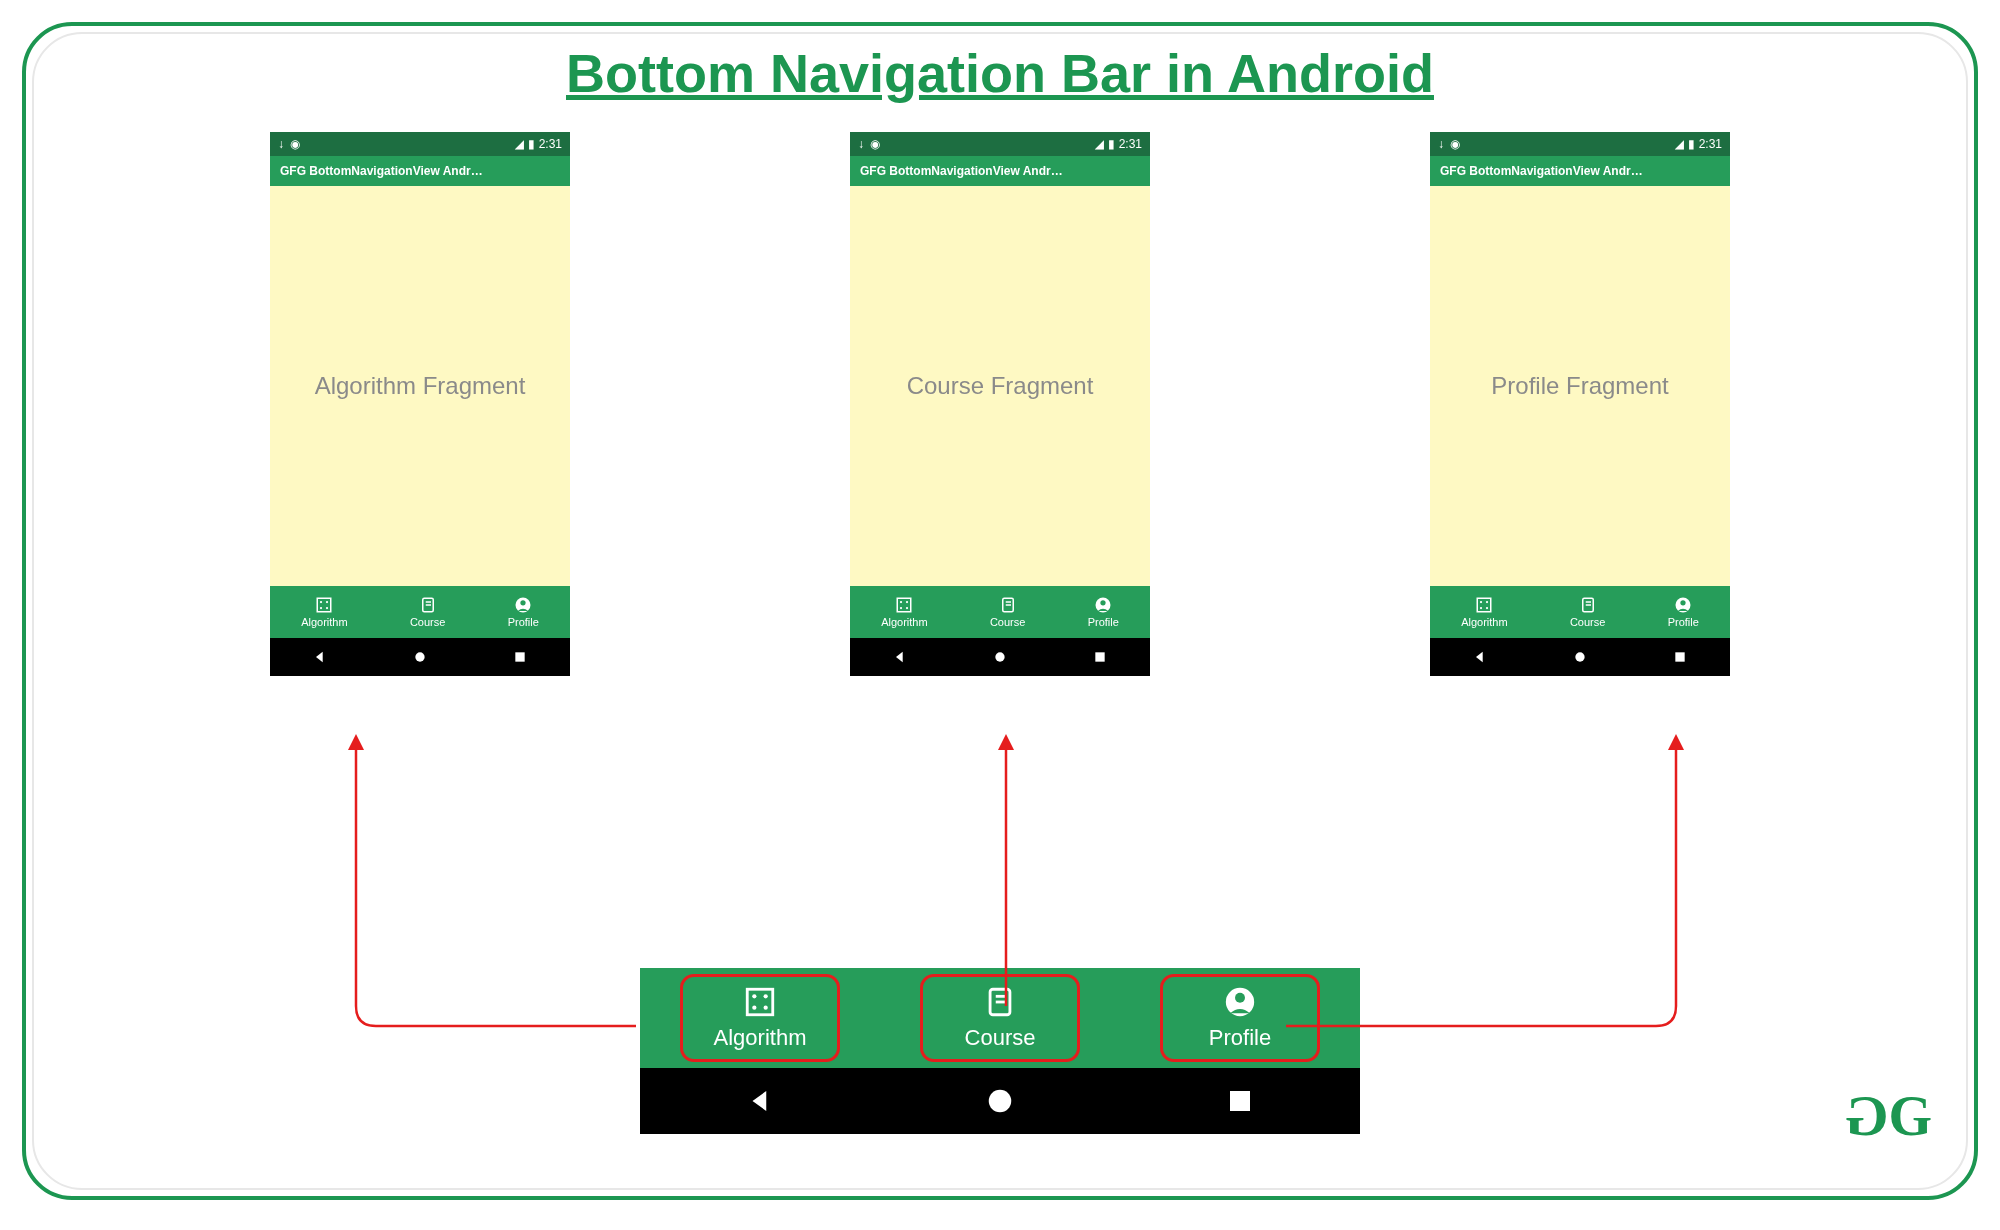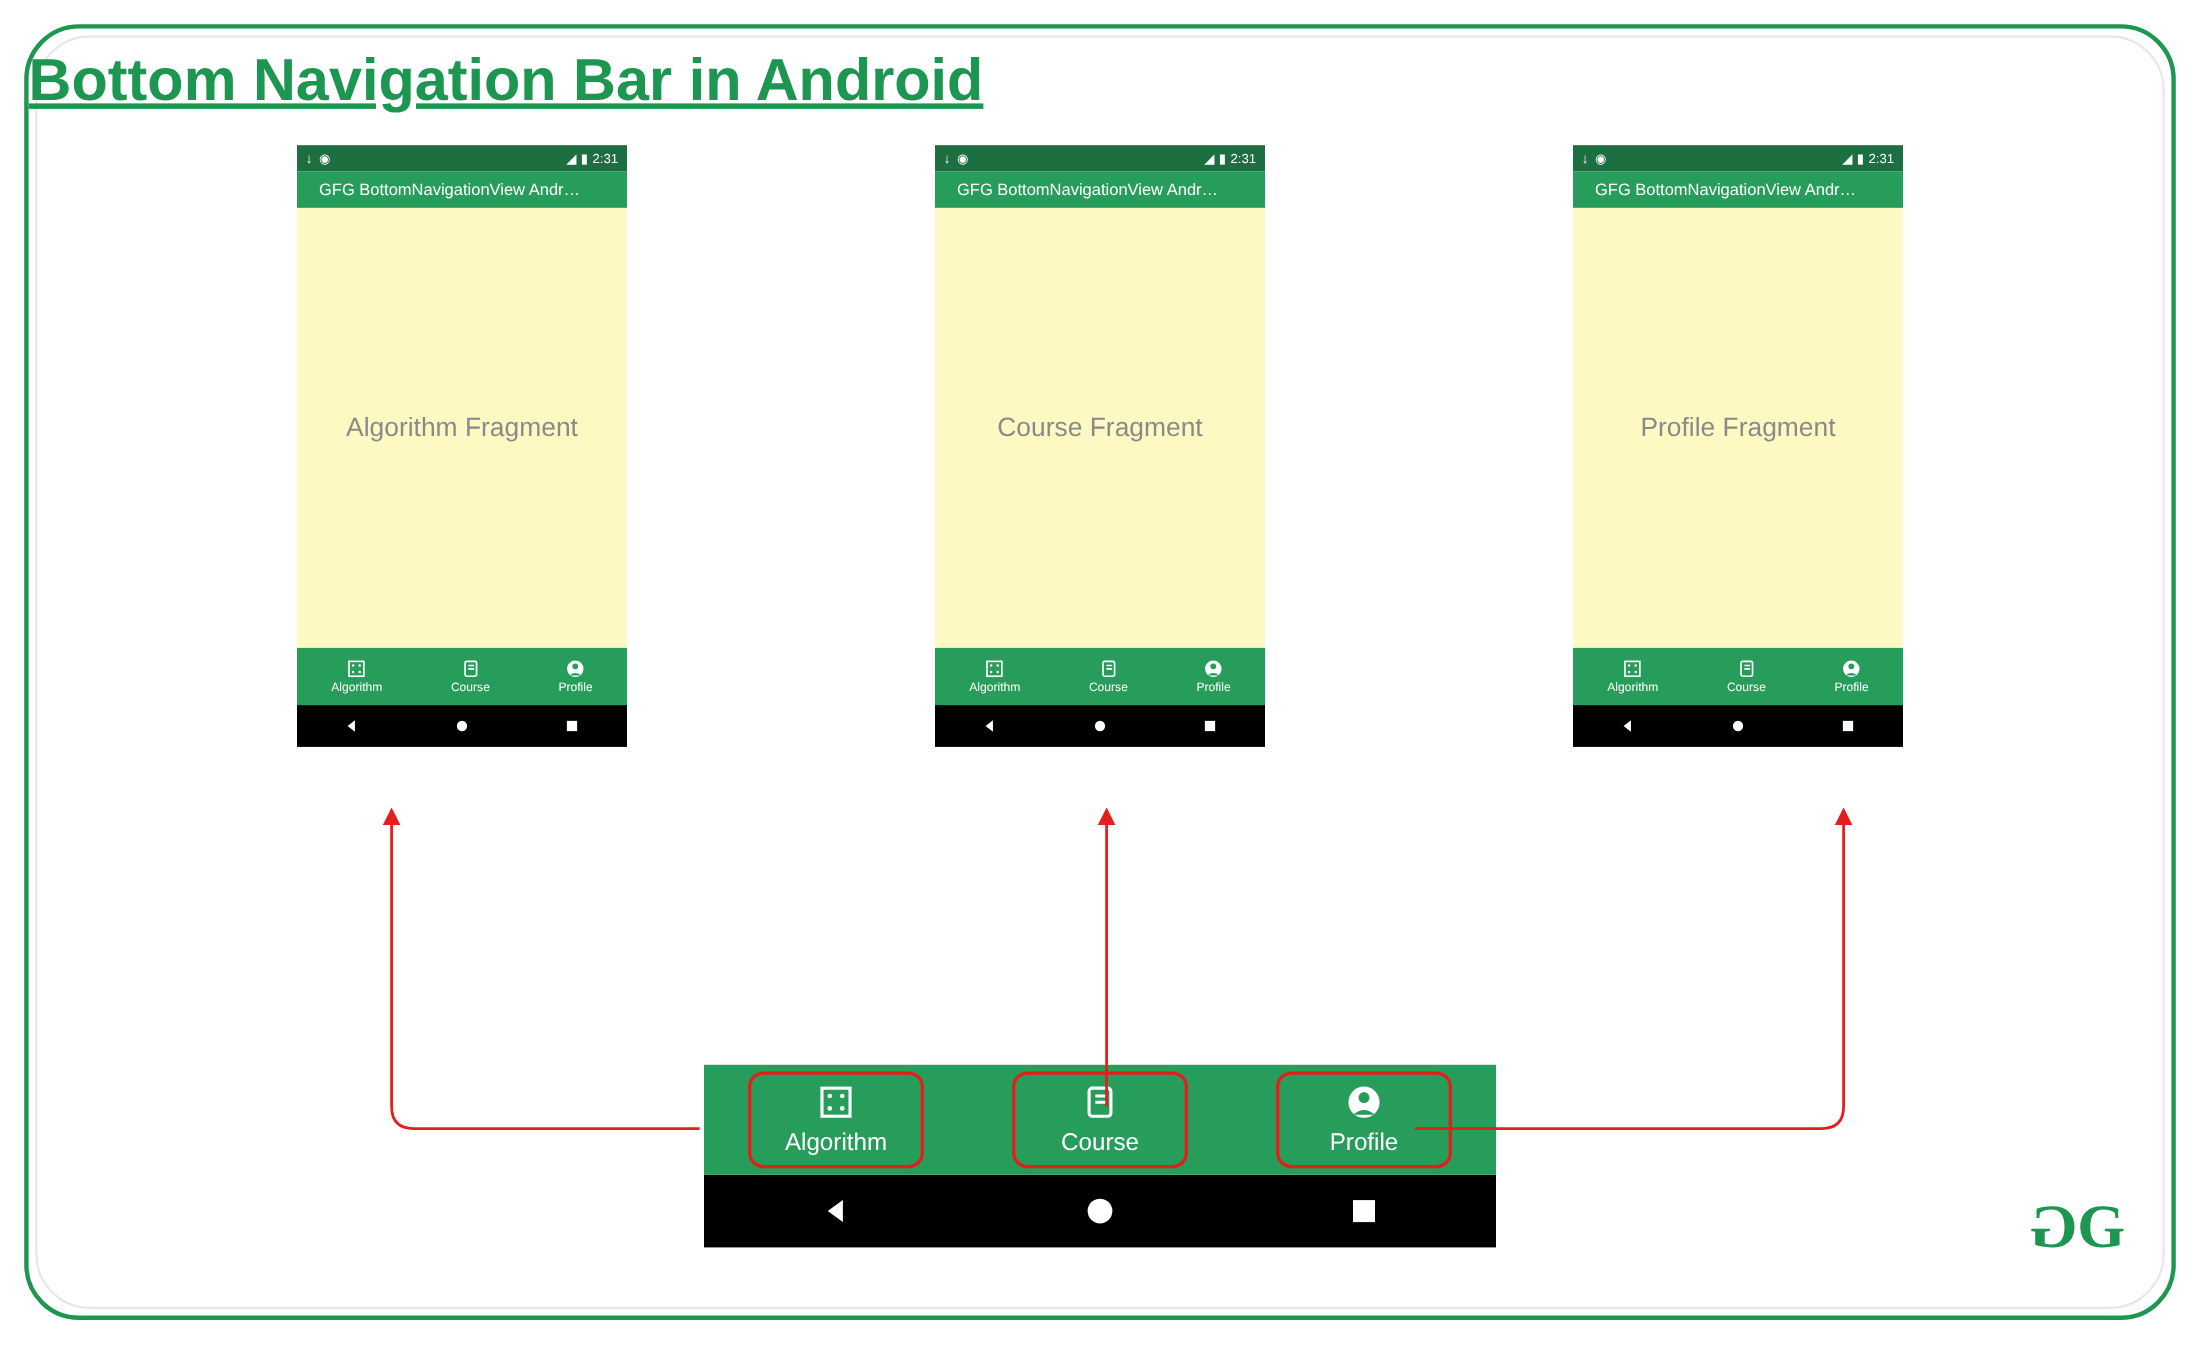--- a/index.html
+++ b/index.html
@@ -17,21 +17,21 @@
     border-radius: 50px;
   }
   .shadow-frame {
     position: absolute;
     top: 32px; left: 32px; right: 32px; bottom: 40px;
     border: 2px solid #e7e7e7;
     border-radius: 50px;
     z-index: -1;
   }
   .title {
-    text-align: left;
+    text-align: center;
     font-size: 54px;
     font-weight: bold;
     color: #1c9651;
     text-decoration: underline;
     margin-top: 16px;
     font-family: Arial, sans-serif;
   }
   .phones-row {
     display: flex;
     justify-content: center;
@@ -53,24 +53,25 @@
     justify-content: space-between;
     padding: 0 8px;
     color: #fff;
     font-size: 12px;
   }
   .status-left { display:flex; align-items:center; gap:6px; }
   .status-right { display:flex; align-items:center; gap:4px; }
   .app-bar {
     background: #269d5a;
     color: #fff;
-    font-size: 15px;
-    padding: 8px 20px;
+    font-size: 12px;
+    padding: 8px 10px;
     white-space: nowrap;
     overflow: hidden;
+    font-weight: bold;
   }
   .fragment-area {
     background: #fef9c3;
     height: 400px;
     display: flex;
     align-items: center;
     justify-content: center;
     color: #8a8a8a;
     font-size: 24px;
     font-weight: 500;

